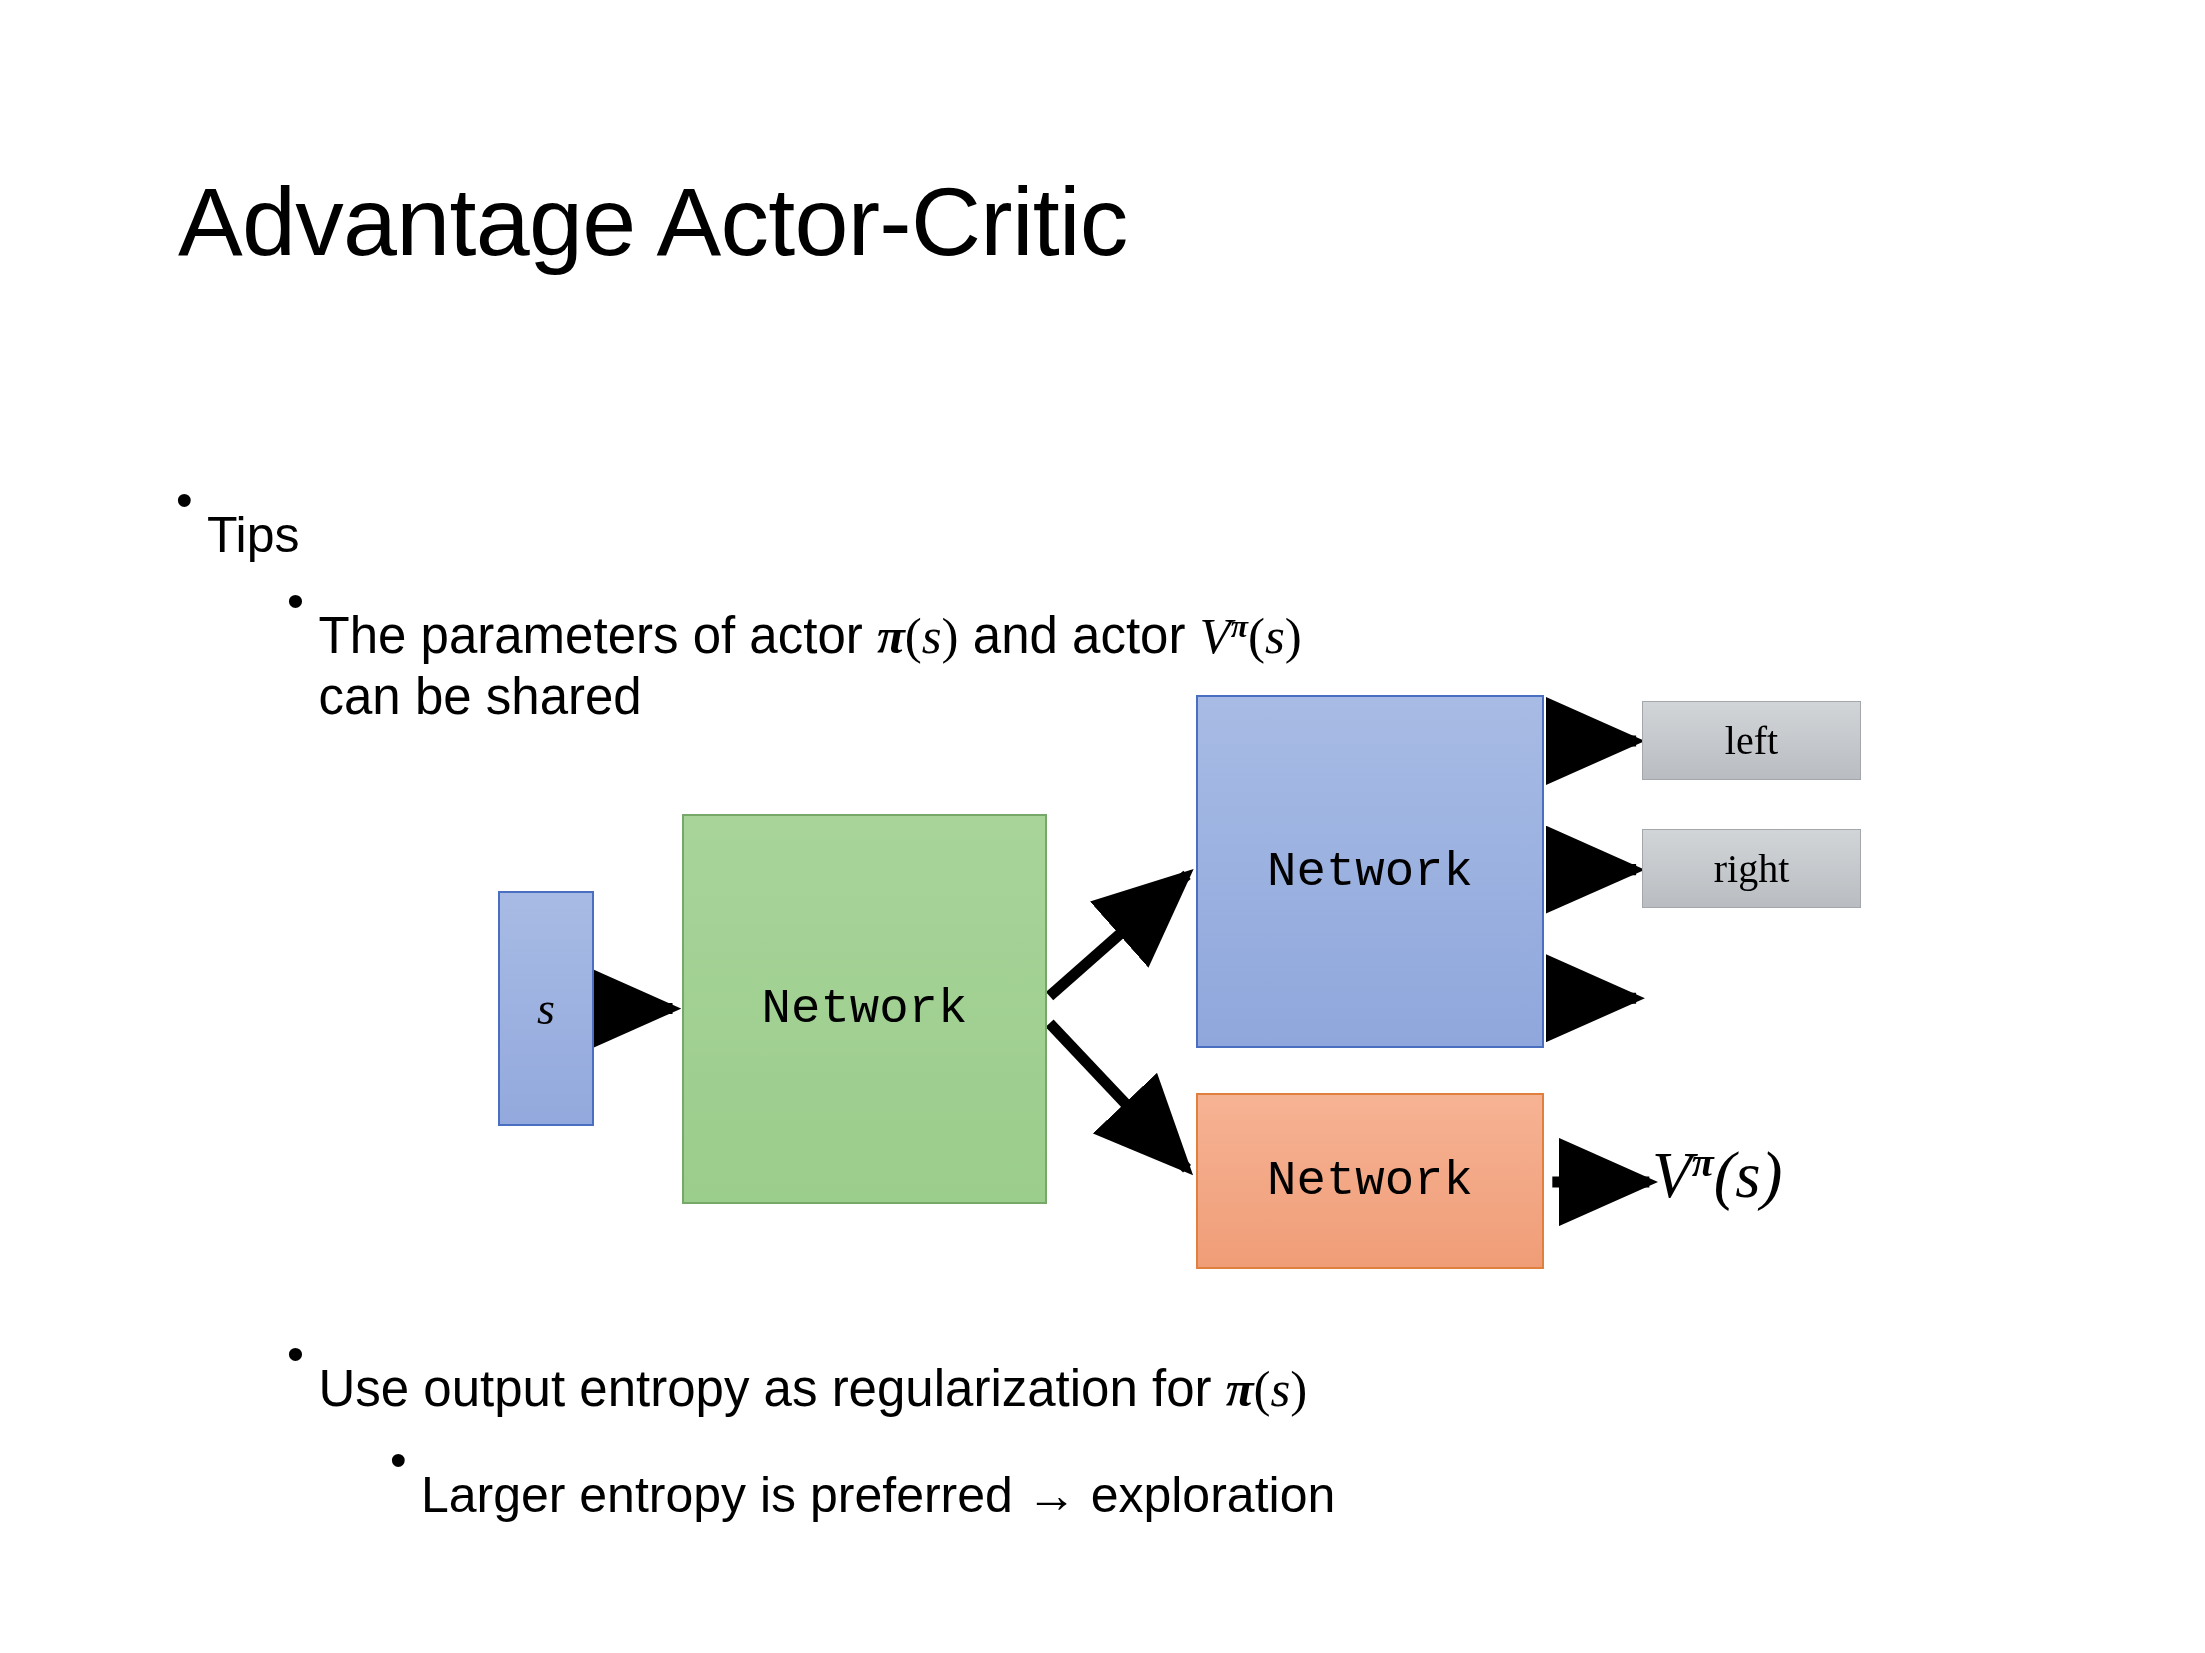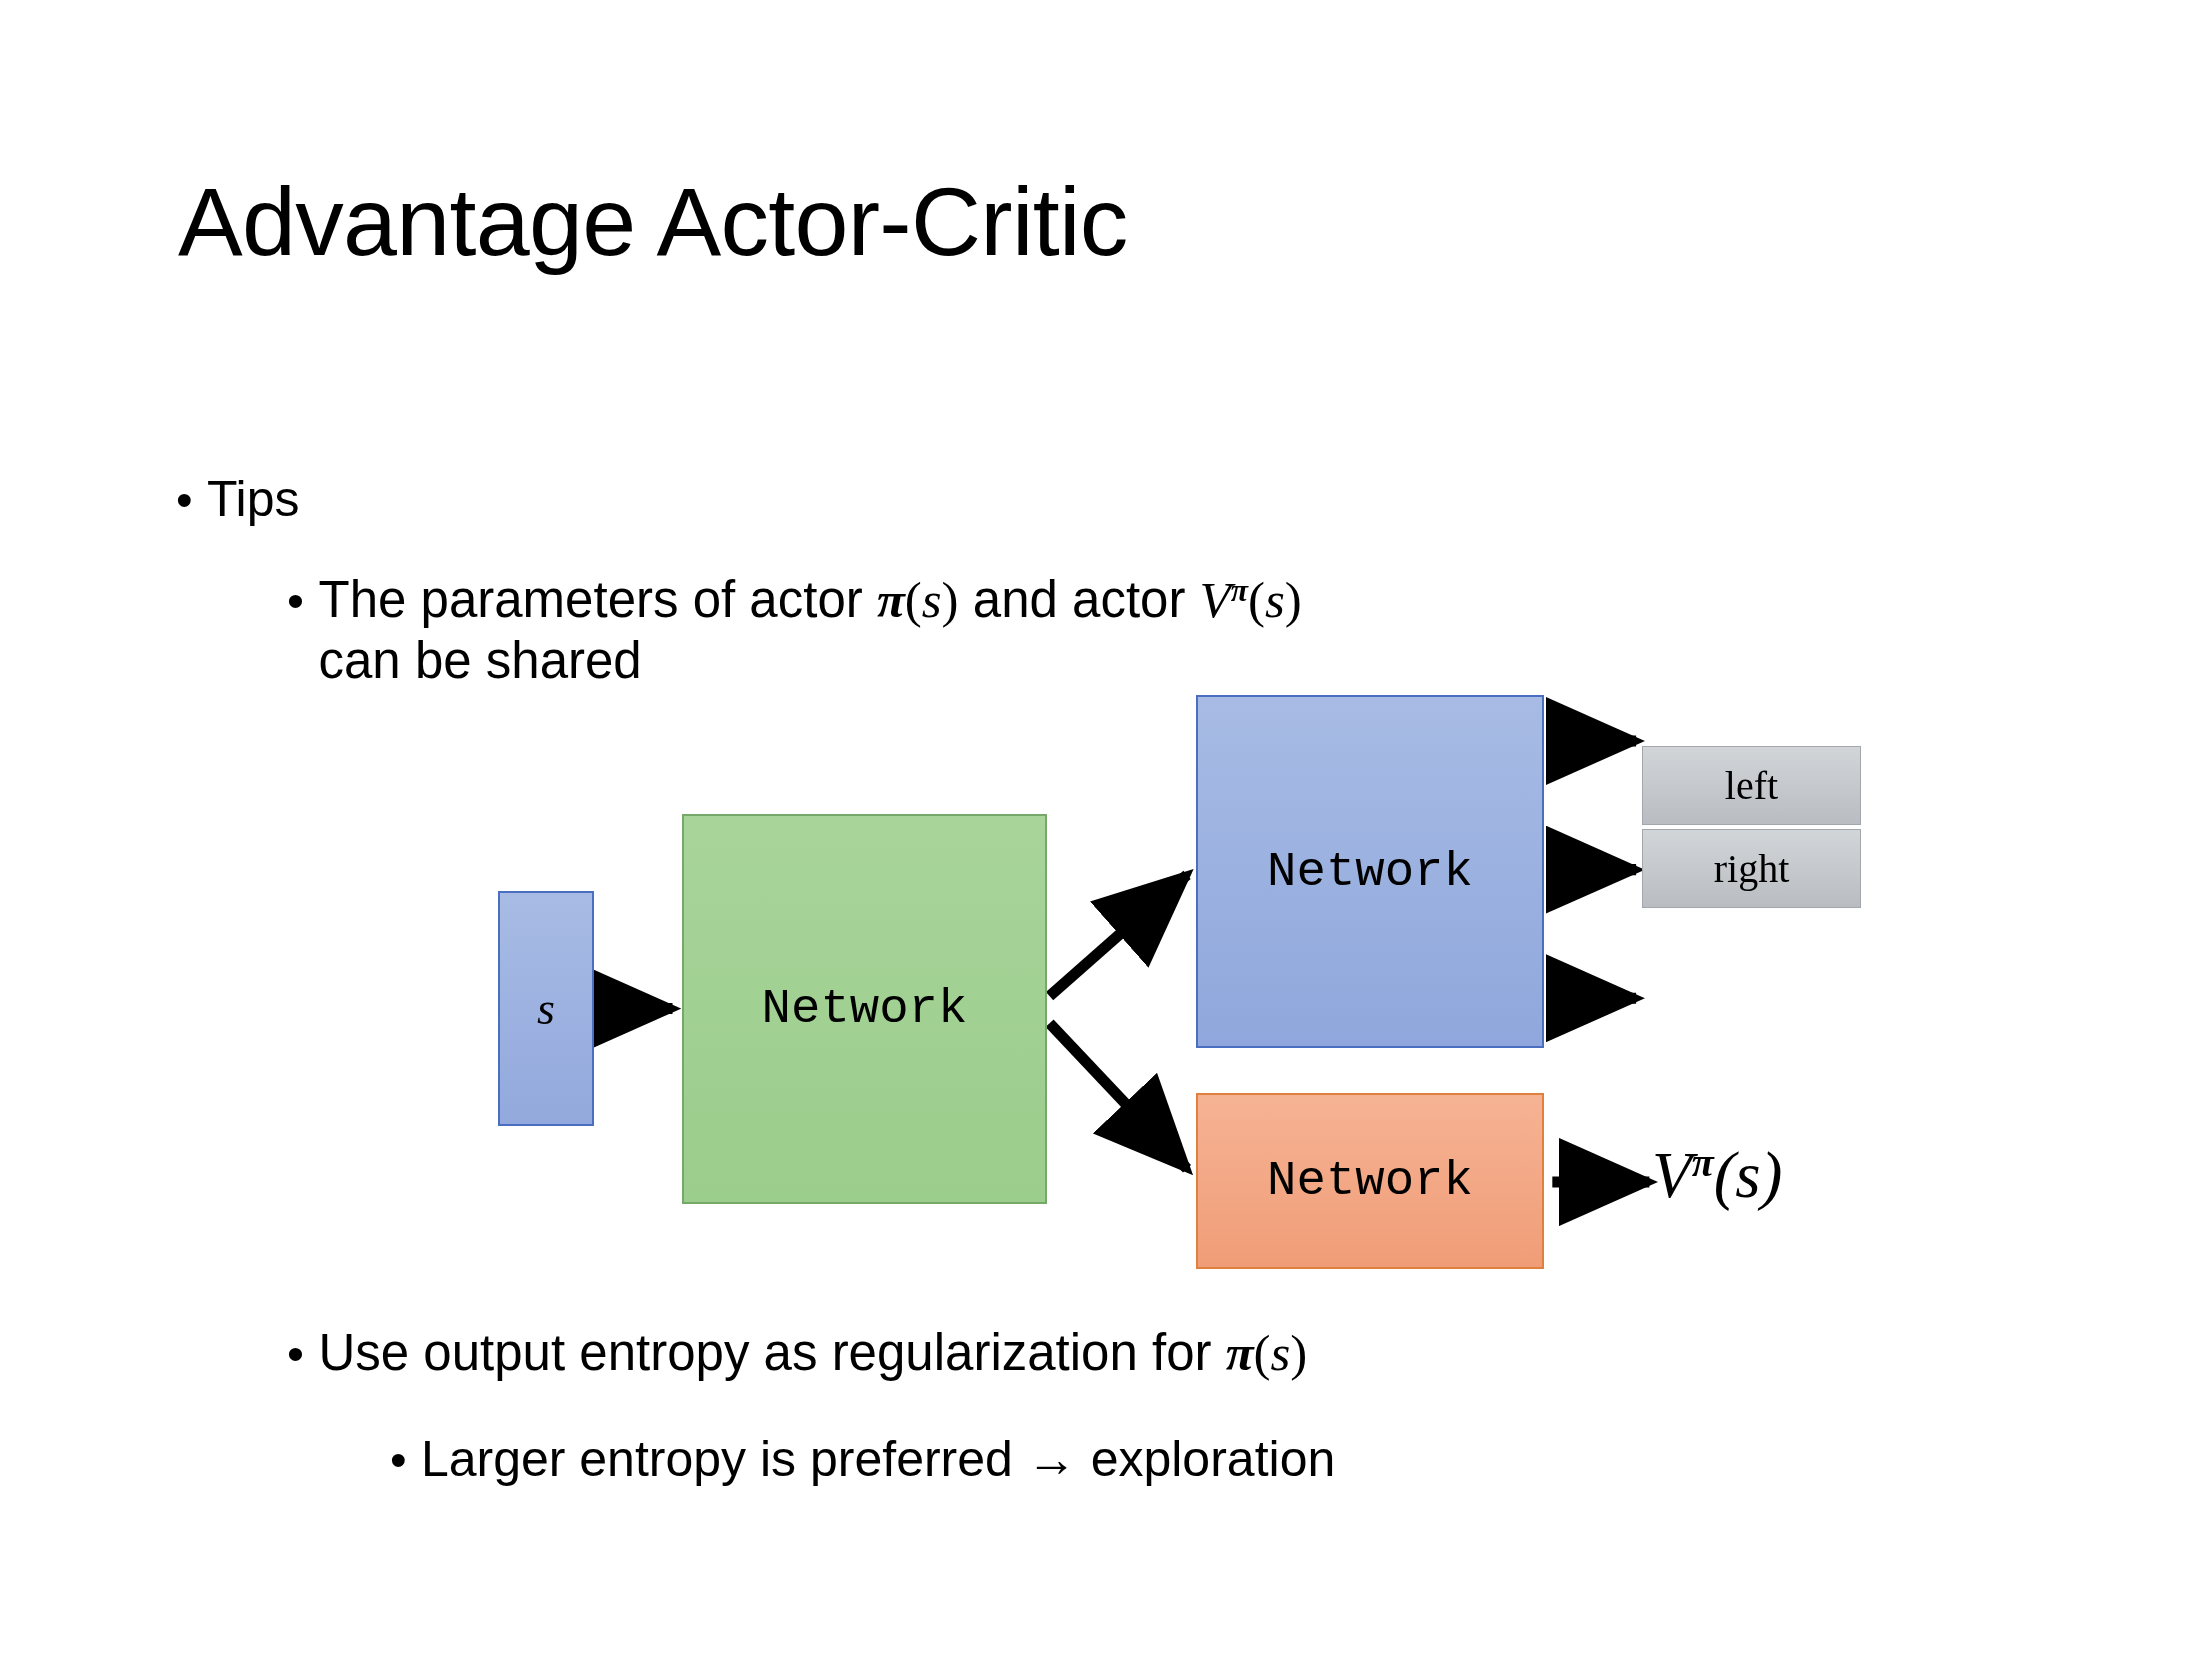--- a/index.html
+++ b/index.html
@@ -38,21 +38,21 @@
     color: #000000;
   }
   .bullet-dot {
     flex: 0 0 auto;
     font-size: 0.95em;
     line-height: 1;
     margin-right: 0.30em;
     position: relative;
     top: 0.12em;
   }
-  .bullet-text { flex: 1 1 auto; }
+  .bullet-text { flex: 1 1 auto; margin-top: 36px; }
 
   #bullet-tips {
     left: 176px;
     top: 470px;
     font-size: 50px;
     line-height: 1.18;
   }
   #bullet-params {
     left: 287px;
     top: 570px;
@@ -158,21 +158,21 @@
 
   .box-action {
     left: 1642px;
     width: 219px;
     height: 79px;
     background: linear-gradient(180deg, #d2d5d8 0%, #b9bdc1 100%);
     border: 1.5px solid #a3a7ab;
     font-family: "Liberation Serif", serif;
     font-size: 40px;
   }
-  #box-left  { top: 701px; margin-top: 45px; }
+  #box-left  { top: 701px; }
   #box-right { top: 829px; justify-content: center; }
   #box-fire  { top: 958px; }
 
   #label-vpi {
     position: absolute;
     left: 1652px;
     top: 1138px;
     font-family: "Liberation Serif", serif;
     font-style: italic;
     font-size: 65px;

